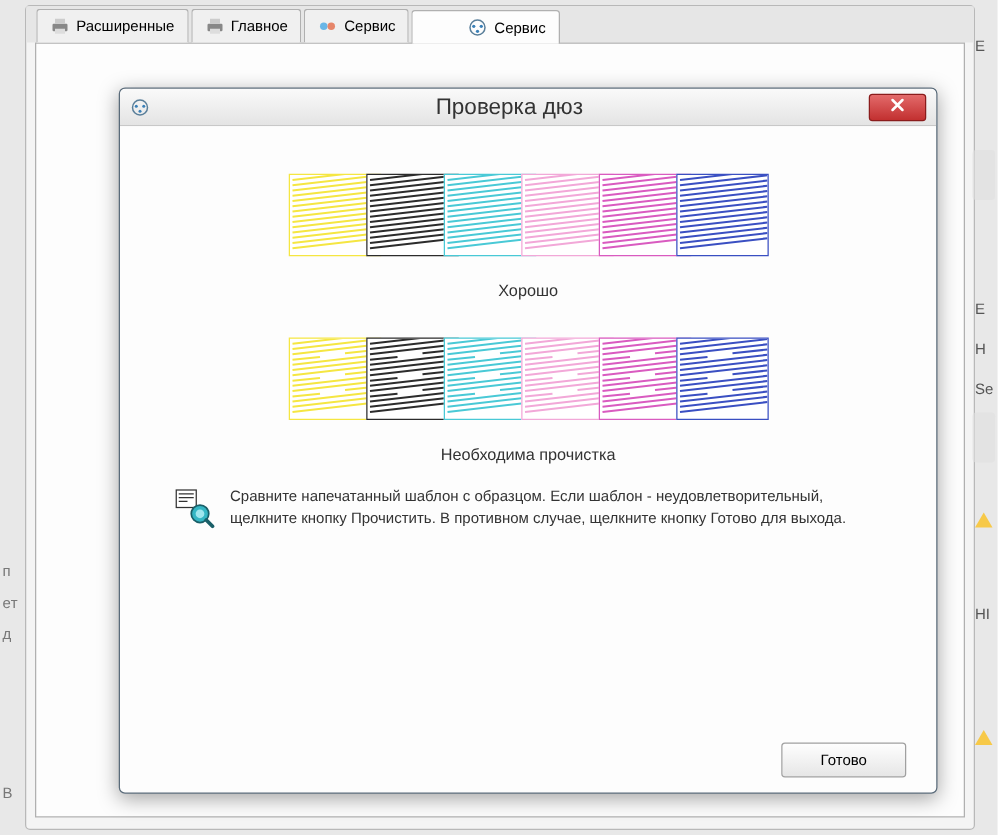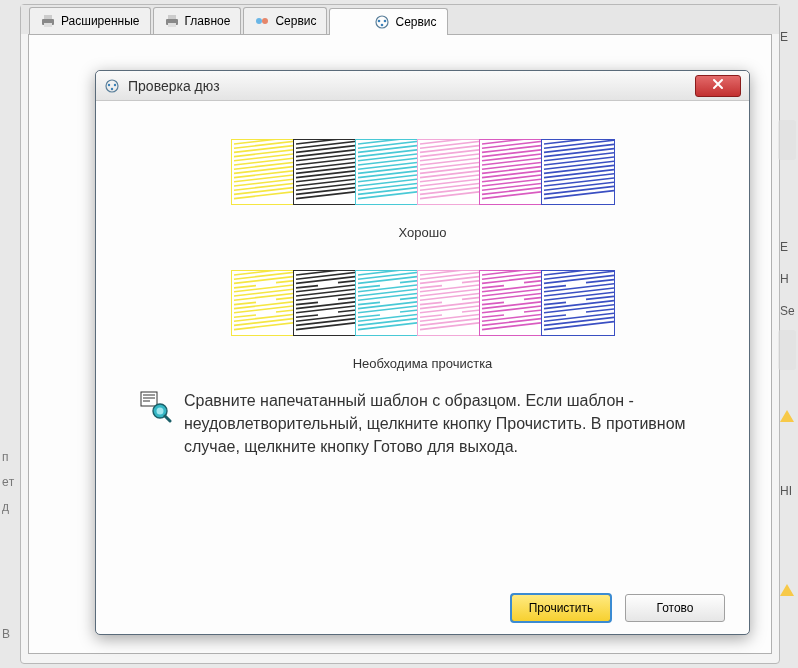--- a/index.html
+++ b/index.html
@@ -117,21 +117,22 @@
     border-bottom: 1px solid #c8c8c8;
     border-radius: 5px 5px 0 0;
     display: flex;
     align-items: center;
     padding: 0 8px;
     gap: 8px;
   }
   .title-text {
     flex: 1;
     color: #333;
-    font-size: 14px;
+    font-size: 18px;
+    text-align: center;
   }
   .close-btn {
     width: 46px;
     height: 22px;
     background: linear-gradient(#e36a6a,#c23030);
     border: 1px solid #8a1c1c;
     border-radius: 3px;
     color: #fff;
     display: flex;
     align-items: center;
@@ -176,21 +177,21 @@
     padding: 0 18px;
     width: 100%;
   }
   .instr-icon {
     width: 34px;
     height: 34px;
     flex-shrink: 0;
   }
   .instr-text {
     color: #333;
-    font-size: 16px;
+    font-size: 12px;
     line-height: 1.45;
   }
   .button-row {
     margin-top: auto;
     padding: 16px 0 0 0;
     width: 100%;
     display: flex;
     justify-content: flex-end;
     gap: 14px;
   }
@@ -562,21 +563,18 @@
           <path d="M5 6 H17 M5 9 H17 M5 12 H12" stroke="#333" stroke-width="1"></path>
           <circle cx="22" cy="22" r="7" fill="#35b6c4" stroke="#1a5f68" stroke-width="1.4"></circle>
           <circle cx="22" cy="22" r="3.5" fill="#9fe6ee"></circle>
           <line x1="27" y1="27" x2="32" y2="32" stroke="#1a5f68" stroke-width="3" stroke-linecap="round"></line>
         </svg>
       </span>
       <div class="instr-text">Сравните напечатанный шаблон с образцом. Если шаблон - неудовлетворительный, щелкните кнопку Прочистить. В противном случае, щелкните кнопку Готово для выхода.</div>
     </div>
 
     <div class="button-row">
-      <div class="dlg-btn primary">
-        <span>Прочистить</span>
-      </div>
       <div class="dlg-btn">
         <span>Готово</span>
       </div>
     </div>
   </div>
 </div>
 
 </body></html>

